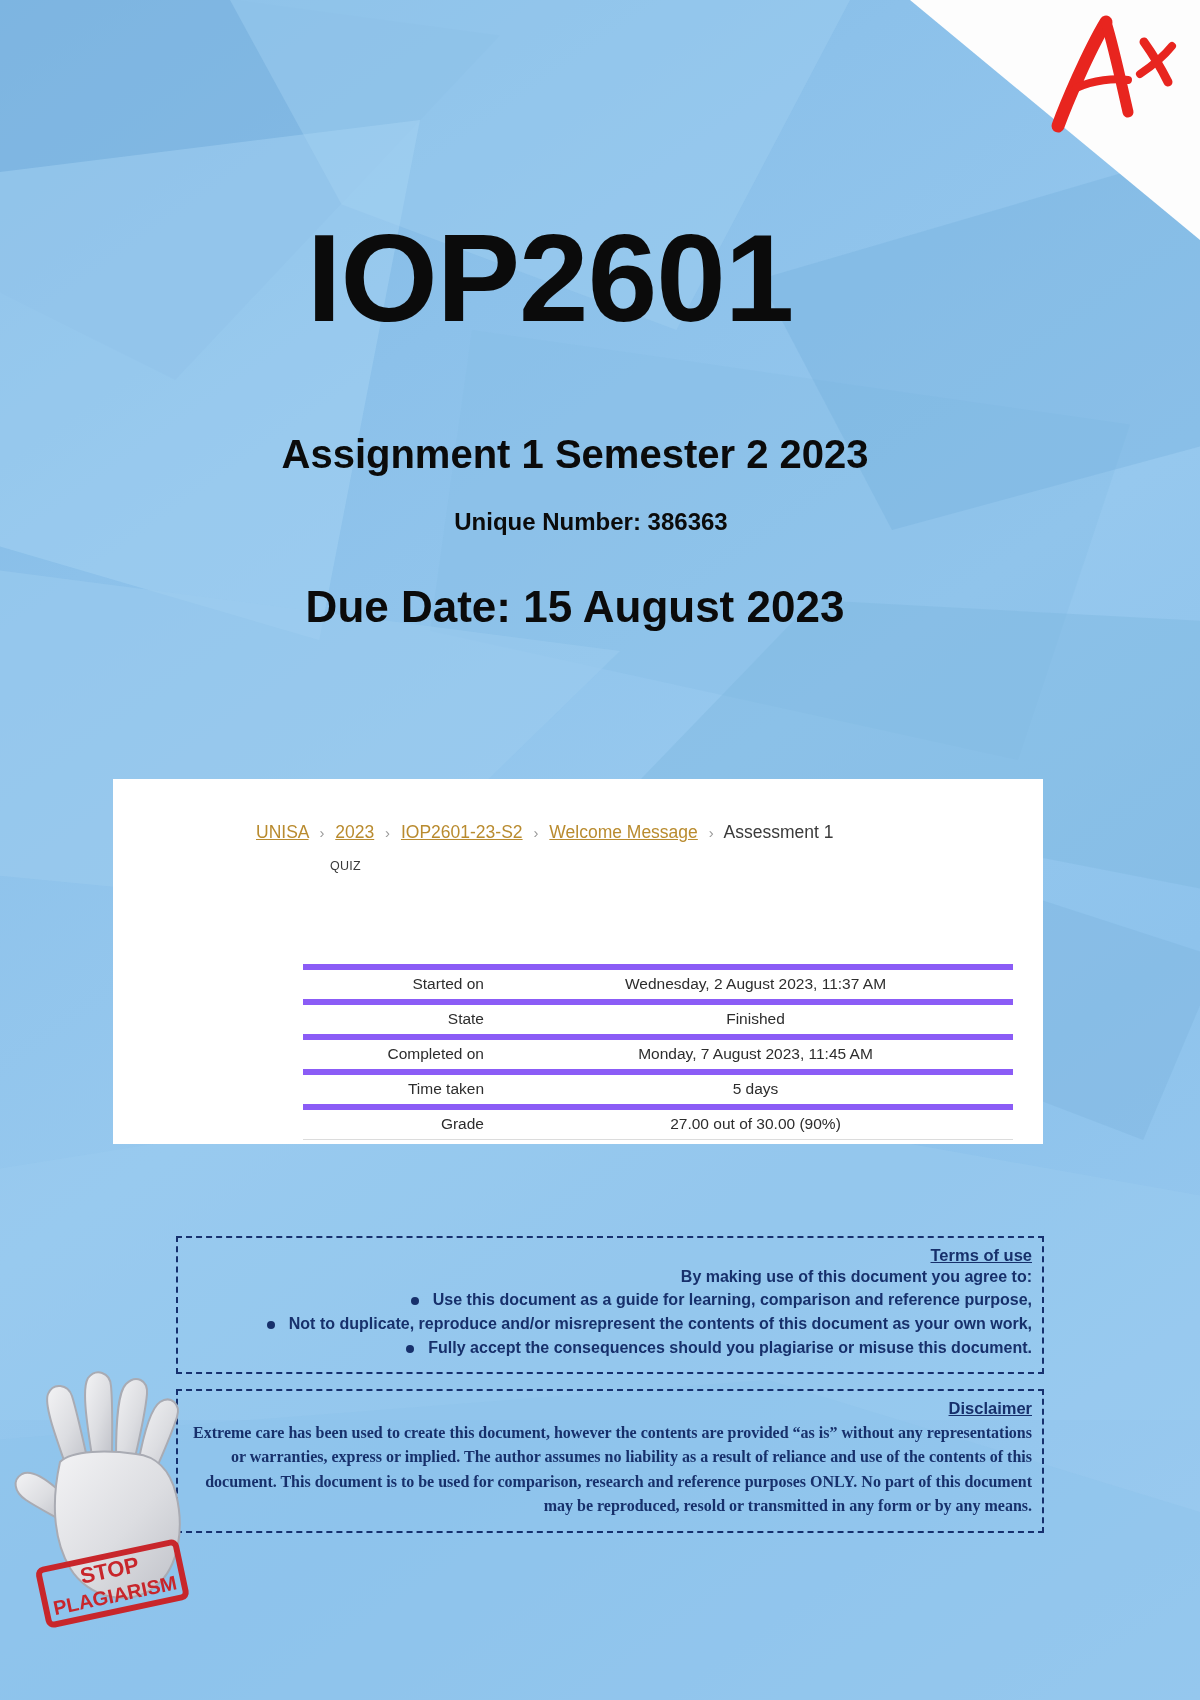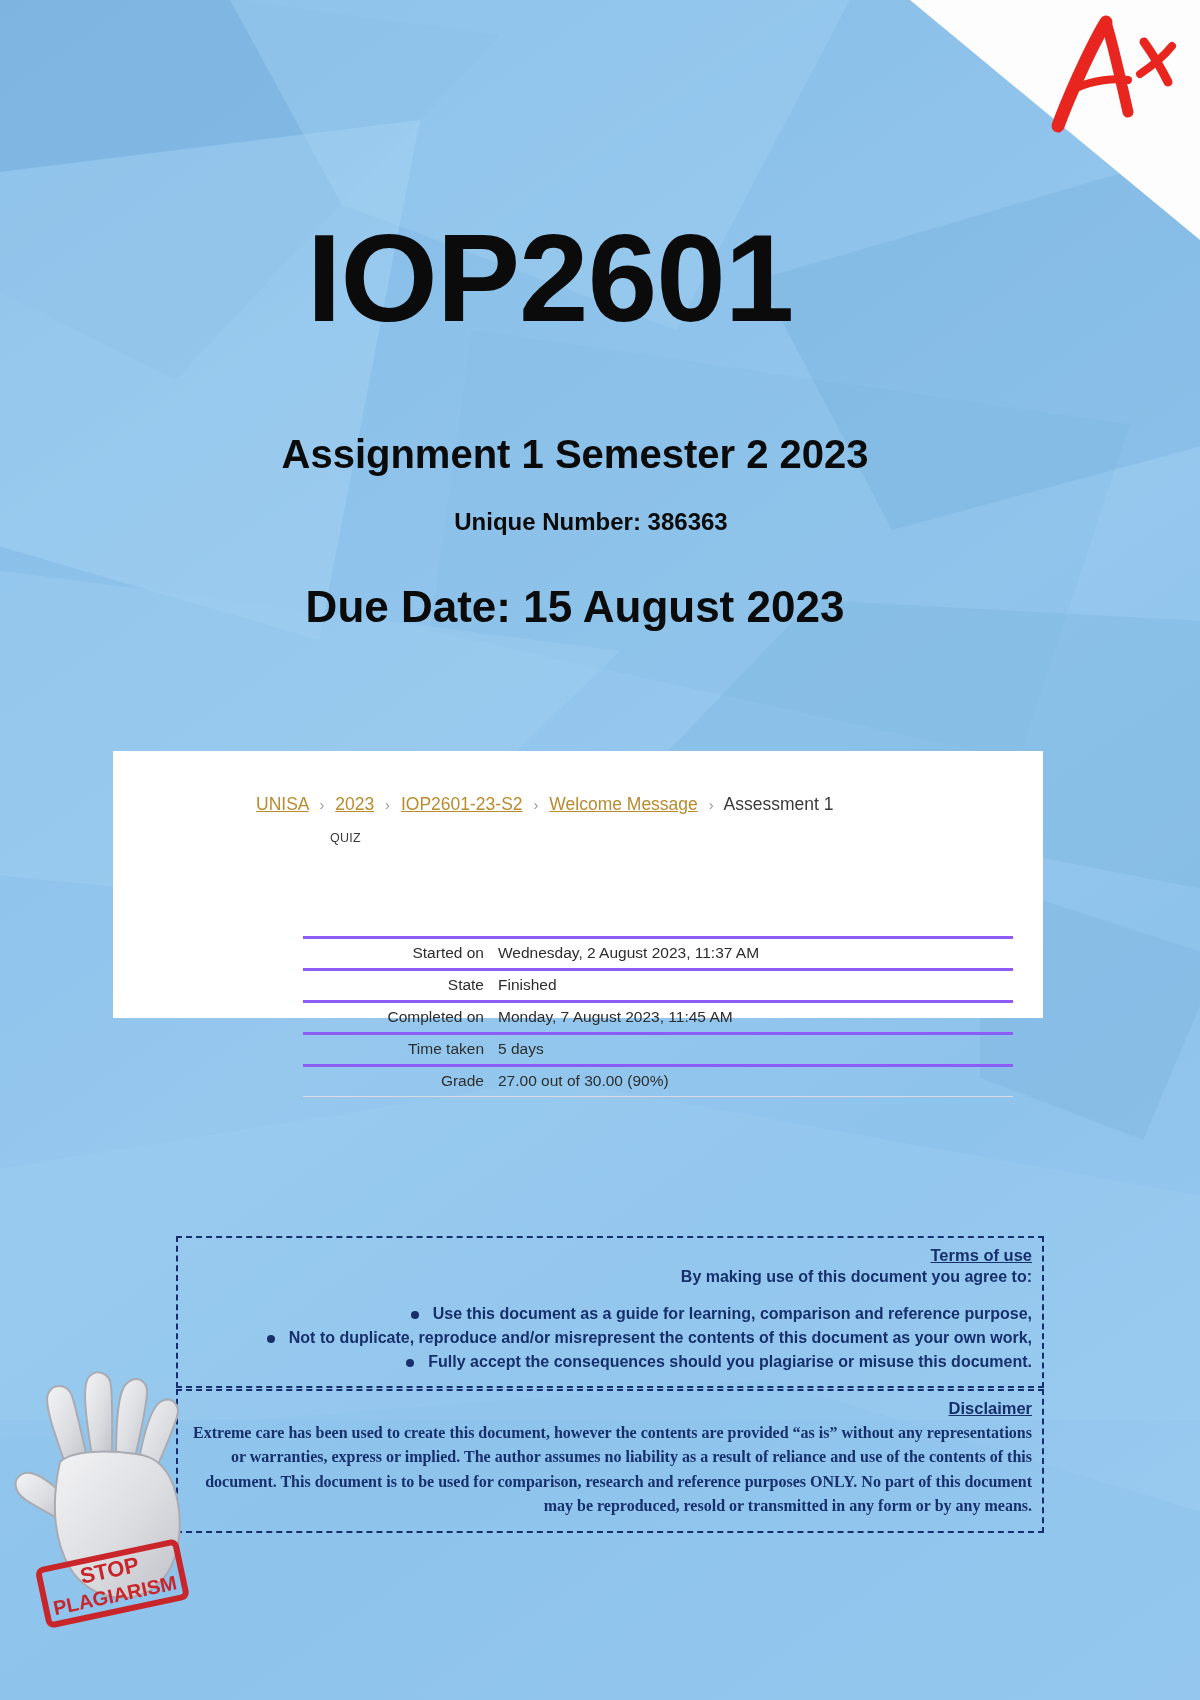--- a/index.html
+++ b/index.html
@@ -70,62 +70,62 @@
   }
   .sub { position:absolute; left:0; width:1150px; text-align:center;
          font-weight:700; color:#0b0b0b; z-index:3;
          font-family:"Liberation Sans", sans-serif; }
   .sub1 { top:432px; font-size:40px; }
   .sub2 { top:508px; font-size:24px;margin-left:16px; }
   .sub3 { top:582px; font-size:44px; }
 
   
   .card {
-    position:absolute; left:113px; top:751px;
-    width:930px; height:267px;
+    position:absolute; left:113px; top:779px;
+    width:930px; height:365px;
     background:#ffffff;
     z-index:3;
   }
   .breadcrumb {
     position:absolute; left:143px; top:43px;
     font-size:17.5px; color:#2f2f2f;
     white-space:nowrap;
   }
   .crumb-link { color:#b98b2f; text-decoration:underline; }
   .crumb-sep { color:#9a9a9a; padding:0 6px; font-size:15px; }
   .crumb-current { color:#3a3a3a; }
   .quiz-tag {
     position:absolute; left:217px; top:80px;
     font-size:12.5px; color:#3a3a3a; letter-spacing:.3px;
   }
   .attempt-table {
     position:absolute; left:190px; top:185px; width:710px;
     border-collapse:collapse;
     font-size:15.5px; color:#2d2d2d;
   }
-  .attempt-table td { padding:5px 0 6px 0; border-top:3px solid #8b5cf6; }
+  .attempt-table td { padding:5px 0 6px 0; border-top:6px solid #8b5cf6; }
   .attempt-table tr:last-child td { border-bottom:1px solid #dcdcdc; }
   .at-label { width:195px; text-align:right; padding-right:14px !important; color:#2d2d2d; }
-  .at-value { text-align:left; color:#2d2d2d;margin-left:20px; }
+  .at-value { text-align:center; color:#2d2d2d;margin-left:20px; }
 
   
   .terms-box, .disc-box {
     position:absolute; left:176px; width:868px;
     border:2.5px dashed #16306e;
     color:#17306b;
     z-index:3;
     background:transparent;
   }
   .terms-box { top:1236px; padding:8px 10px 12px 10px; }
   .disc-box  { top:1389px; padding:8px 10px 12px 10px; }
   .box-title {
     text-align:right; font-weight:700; font-size:16.5px;
     text-decoration:underline; color:#17306b; margin-bottom:3px;
   }
-  .terms-intro { text-align:right; font-size:16px; font-weight:600; margin-bottom:16px; }
+  .terms-intro { text-align:right; font-size:16px; font-weight:600; margin-bottom:2px; }
   .terms-list { list-style:none; }
   .terms-list li {
     text-align:right; font-size:16px; font-weight:600;
     position:relative; padding-right:0; line-height:1.5;
   }
   .terms-list li .bullet {
     display:inline-block; width:8px; height:8px; border-radius:50%;
     background:#17306b; vertical-align:middle; margin-right:14px;
   }
   .disc-text { text-align:right; font-size:16px; font-weight:600; line-height:1.53;font-family:Liberation Serif, serif; }

